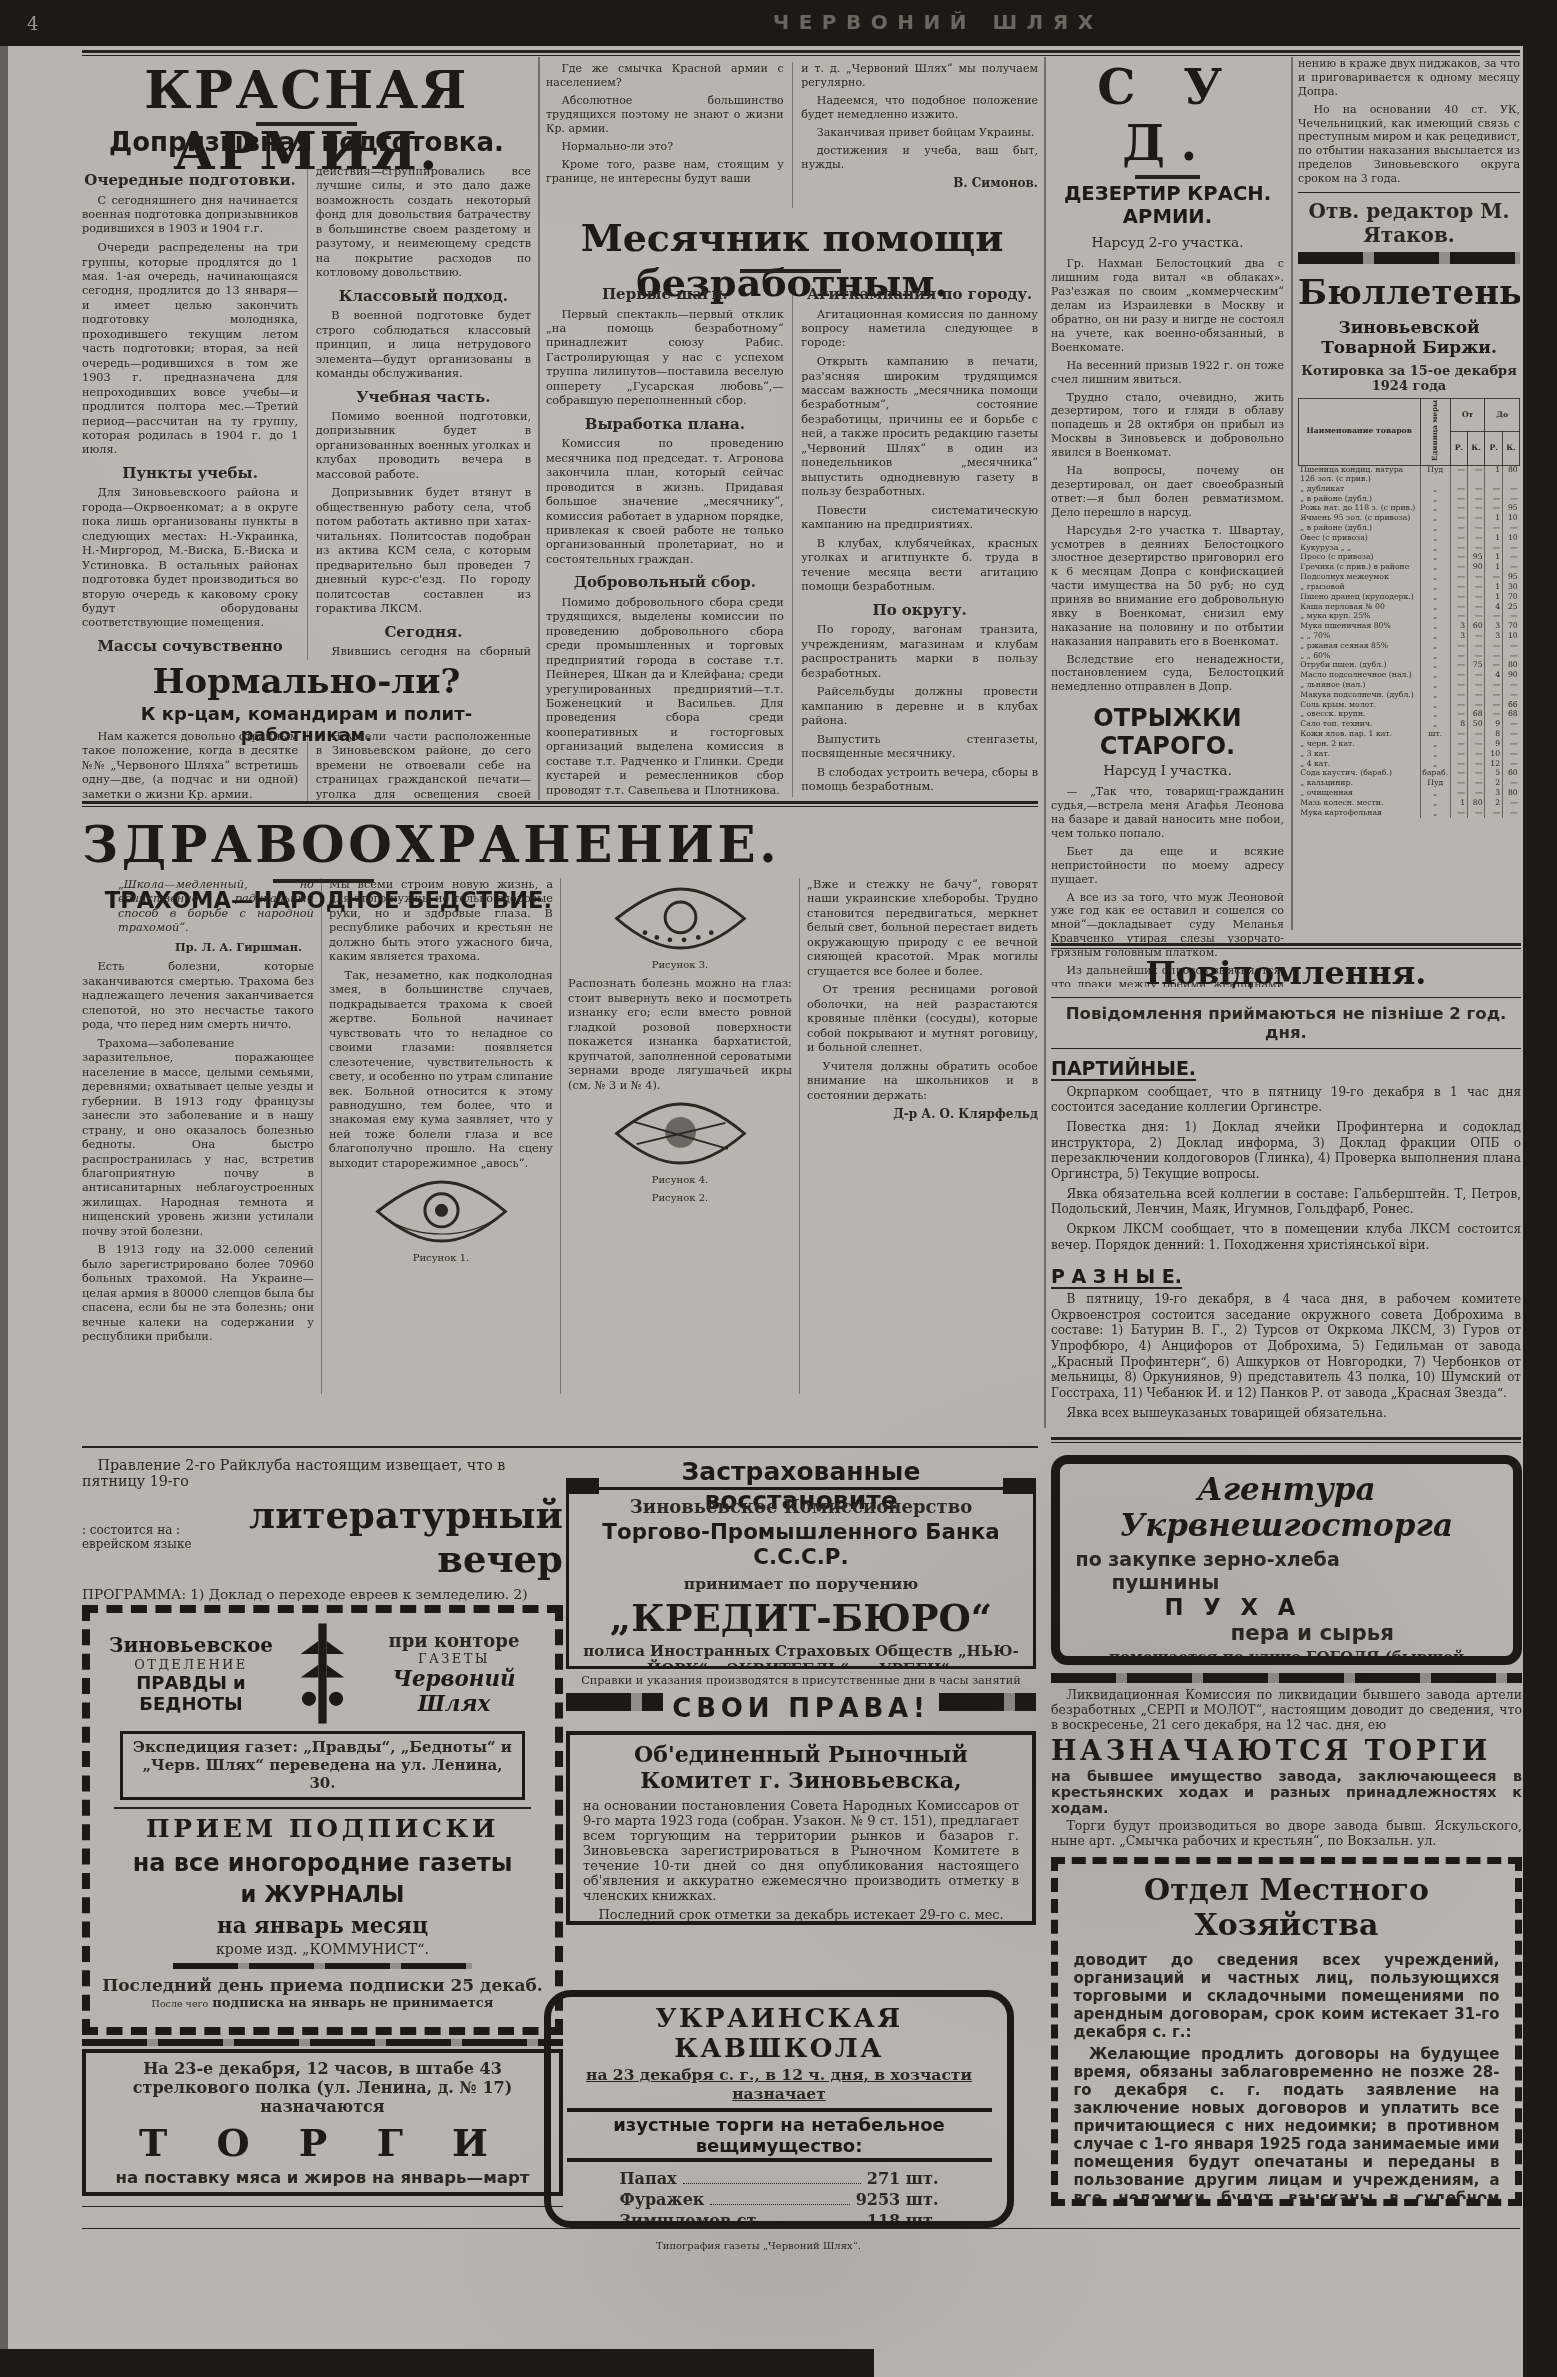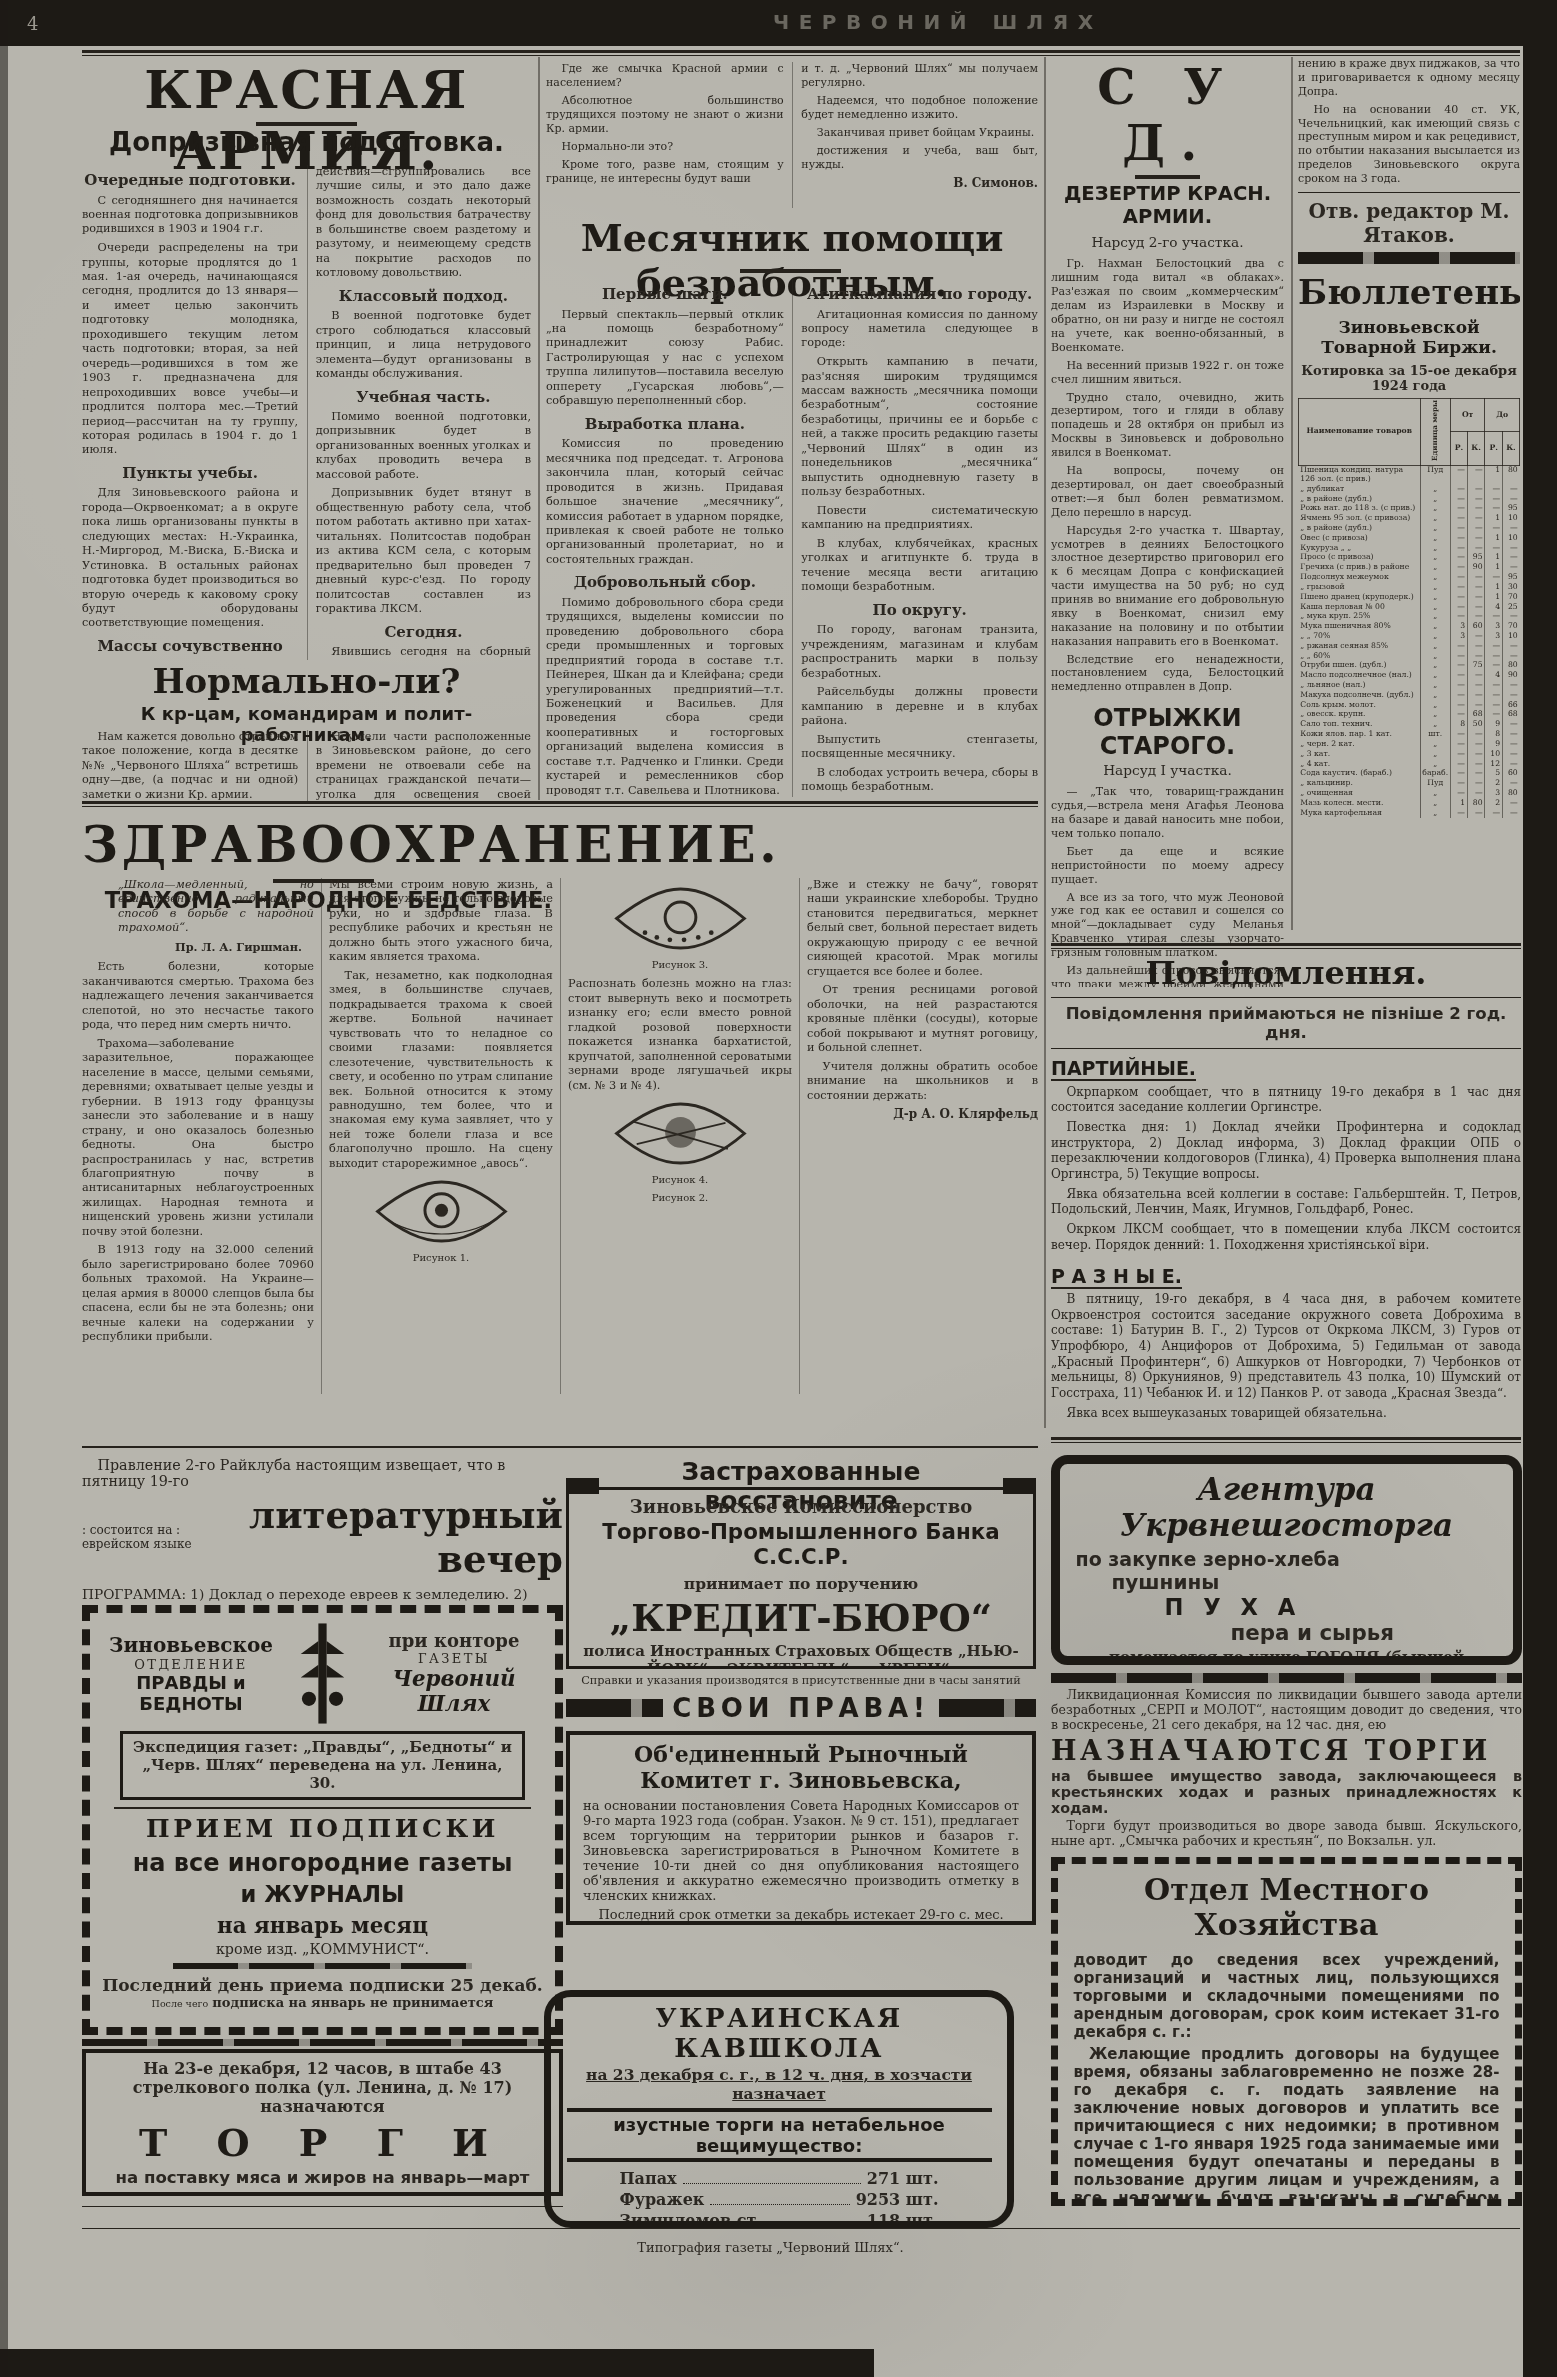--- a/index.html
+++ b/index.html
@@ -632,21 +632,21 @@
   <div class="abs ovh c" style="left:566px;top:1487px;width:470px;height:182px;border:3.6px solid #1d1a15;box-sizing:border-box;padding:6px;">
     <div class="b" style="font-size:18px;">Зиновьевское Комиссионерство</div>
     <div class="ink b san" style="font-size:21.4px;margin-top:2.4px;">Торгово-Промышленного Банка С.С.С.Р.</div>
     <div class="b" style="font-size:15.5px;margin-top:4.8px;">принимает по поручению</div>
     <div class="ink" style="font-size:37px;font-weight:bold;margin:2.4px 0;">„КРЕДИТ-БЮРО“</div>
     <div class="b" style="font-size:15px;">полиса Иностранных Страховых Обществ „НЬЮ-ЙОРК“, „ЭКВИТЕБЛЬ“ и „УРБЕН“.</div>
 
   </div>
   <div class="abs c" style="left:566px;top:1674px;width:470px;font-size:11.3px;">Справки и указания производятся в присутственные дни в часы занятий</div>
 
-  <div class="abs" style="left:566px;top:1693px;width:470px;display:flex;align-items:center;gap:9.5px;">
+  <div class="abs" style="left:566px;top:1693px;width:470px;display:flex;align-items:flex-start;gap:9.5px;">
     <div class="sbar" style="flex:1;height:18px;"></div>
     <div class="ink b san" style="font-size:26px;letter-spacing:4.8px;">СВОИ ПРАВА!</div>
     <div class="sbar" style="flex:1;height:18px;"></div>
   </div>
 
   <div class="abs boxs ovh" style="left:566px;top:1731px;width:470px;height:194px;padding:6px 13px;">
     <div class="c ink b" style="font-size:22px;">Об'единенный Рыночный Комитет г. Зиновьевска,</div>
     <p class="j noi" style="font-size:13px;margin-top:4.8px;">на основании постановления Совета Народных Комиссаров от 9-го марта 1923 года (собран. Узакон. № 9 ст. 151), предлагает всем торгующим на территории рынков и базаров г. Зиновьевска зарегистрироваться в Рыночном Комитете в течение 10-ти дней со дня опубликования настоящего об'явления и аккуратно ежемесячно производить отметку в членских книжках.</p>
     <p class="j" style="font-size:13px;">Последний срок отметки за декабрь истекает 29-го с. мес.</p>
 
@@ -698,16 +698,16 @@
   </div>
 
   <div class="abs ovh" style="left:1051px;top:1857px;width:471px;height:349px;border:7.1px dashed #1d1a15;box-sizing:border-box;padding:8.3px 15.5px;">
     <div class="c ink b" style="font-size:30px;">Отдел Местного Хозяйства</div>
     <p class="j noi b san" style="font-size:15px;margin-top:8.3px;">доводит до сведения всех учреждений, организаций и частных лиц, пользующихся торговыми и складочными помещениями по арендным договорам, срок коим истекает 31-го декабря с. г.:</p>
     <p class="j b san" style="font-size:15px;">Желающие продлить договоры на будущее время, обязаны заблаговременно не позже 28-го декабря с. г. подать заявление на заключение новых договоров и уплатить все причитающиеся с них недоимки; в противном случае с 1-го января 1925 года занимаемые ими помещения будут опечатаны и переданы в пользование другим лицам и учреждениям, а все недоимки будут взысканы в судебном порядке.</p>
 
   </div>
 
   <div class="abs hr2" style="left:82px;top:2228px;width:1438px;"></div>
-  <div class="abs c" style="left:384px;top:2240px;width:773px;font-size:13px;">Типография газеты „Червоний Шлях“.</div>
+  <div class="abs c" style="left:372px;top:2240px;width:773px;font-size:10px;">Типография газеты „Червоний Шлях“.</div>
 
 </div>
 
 
 </body></html>

